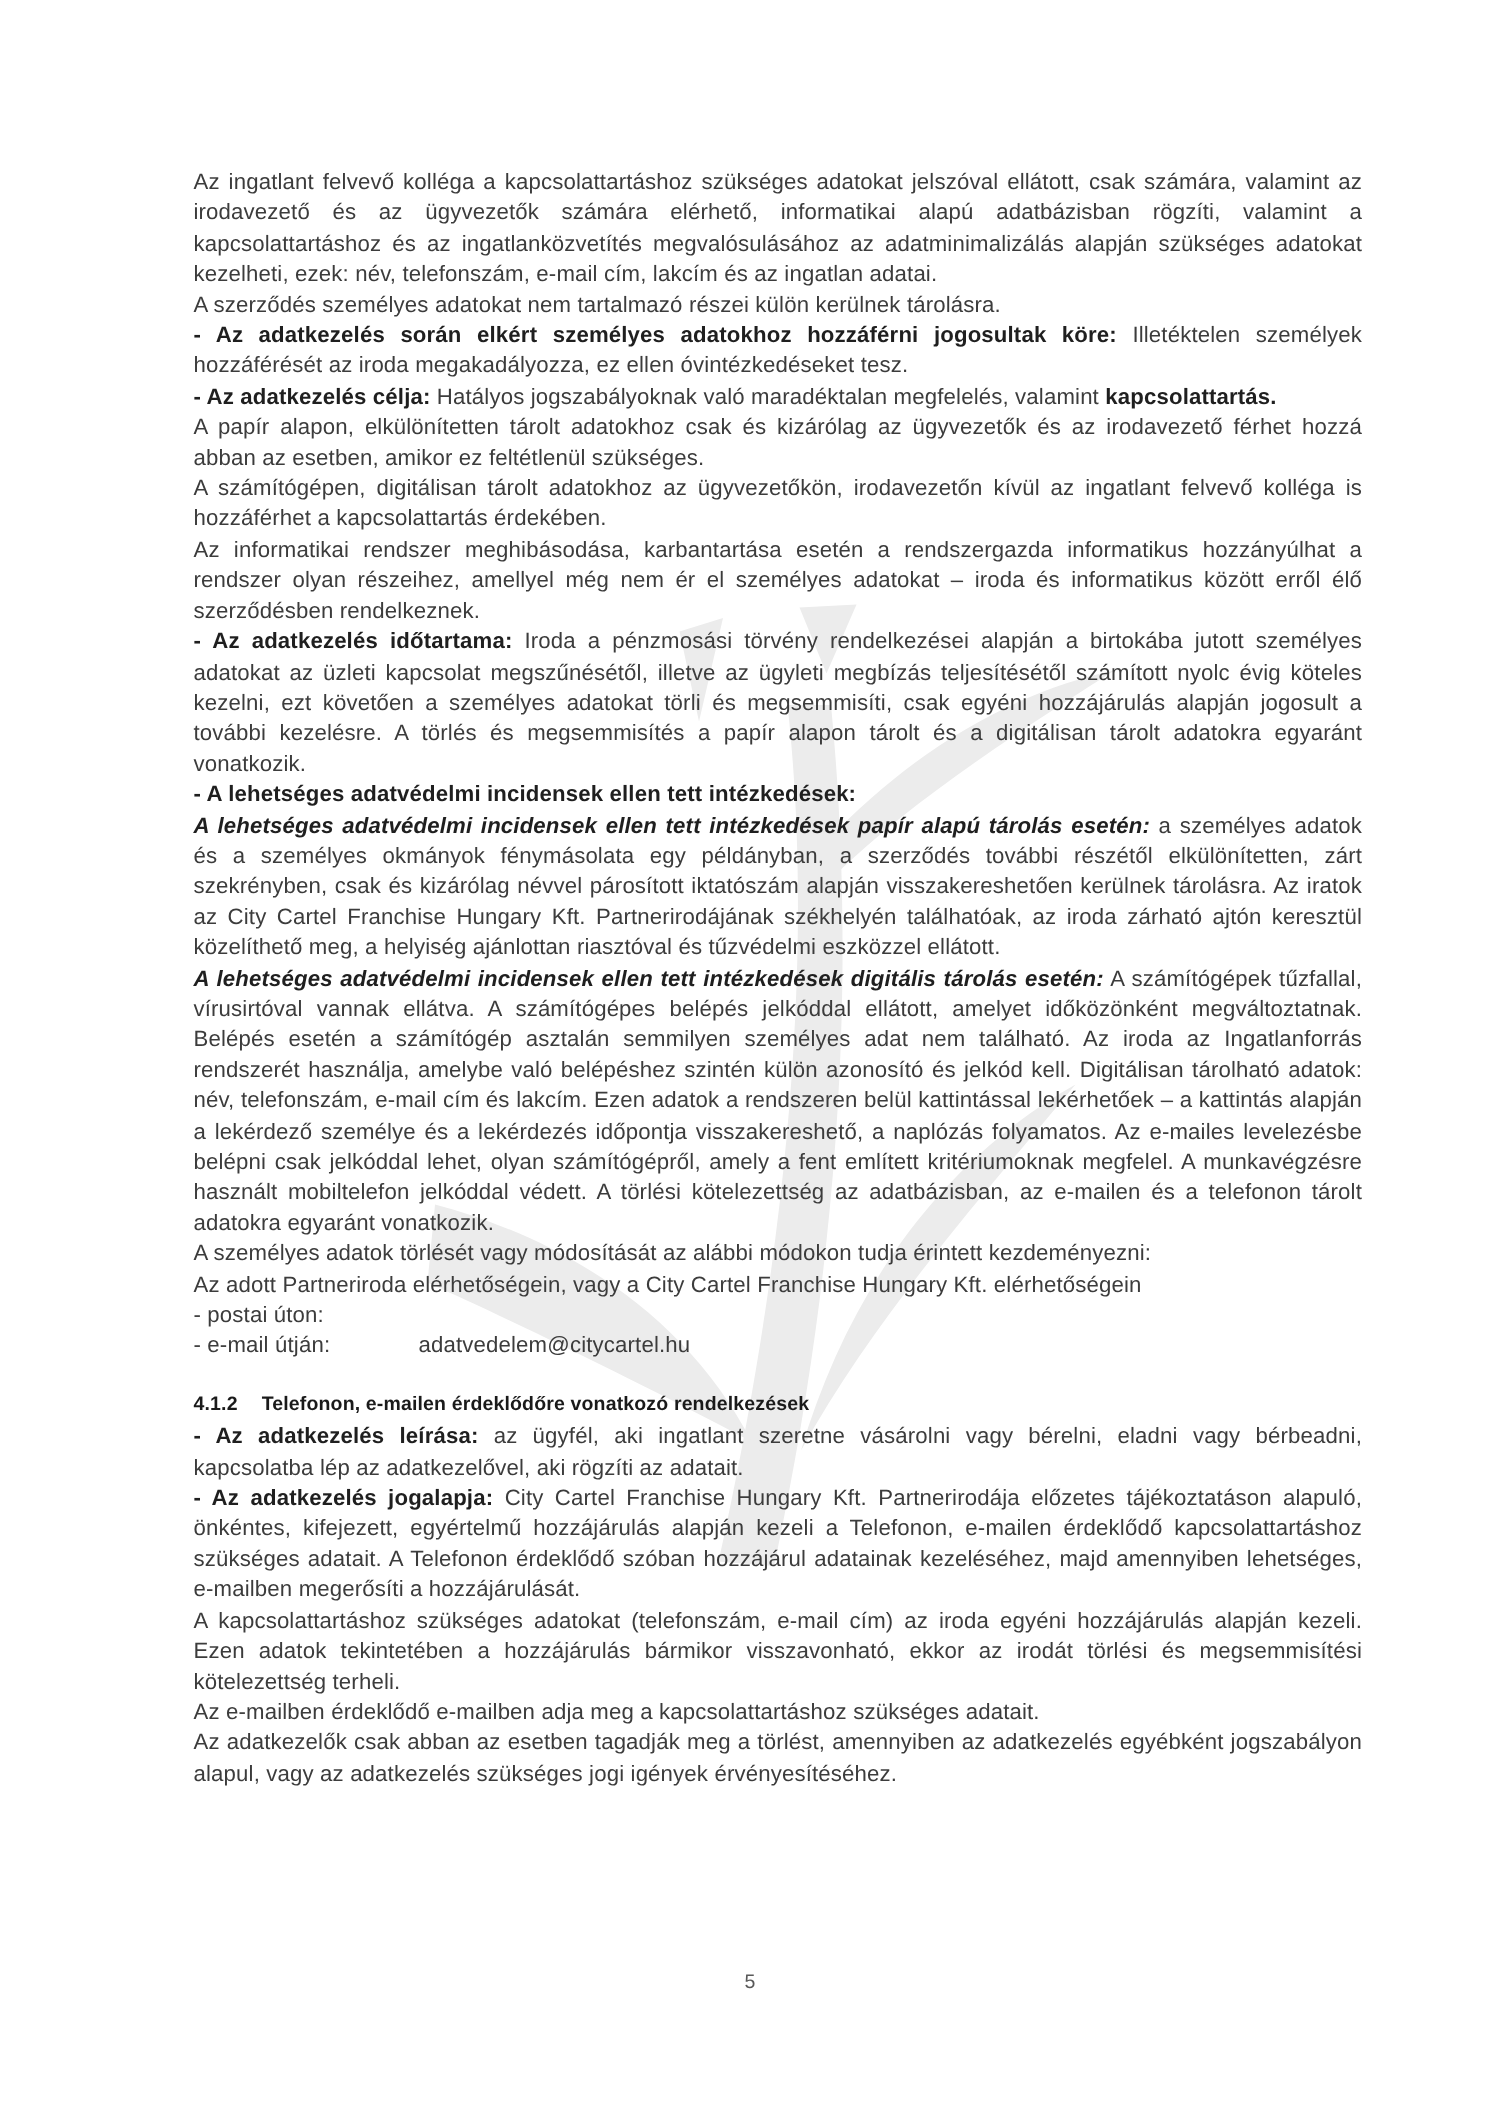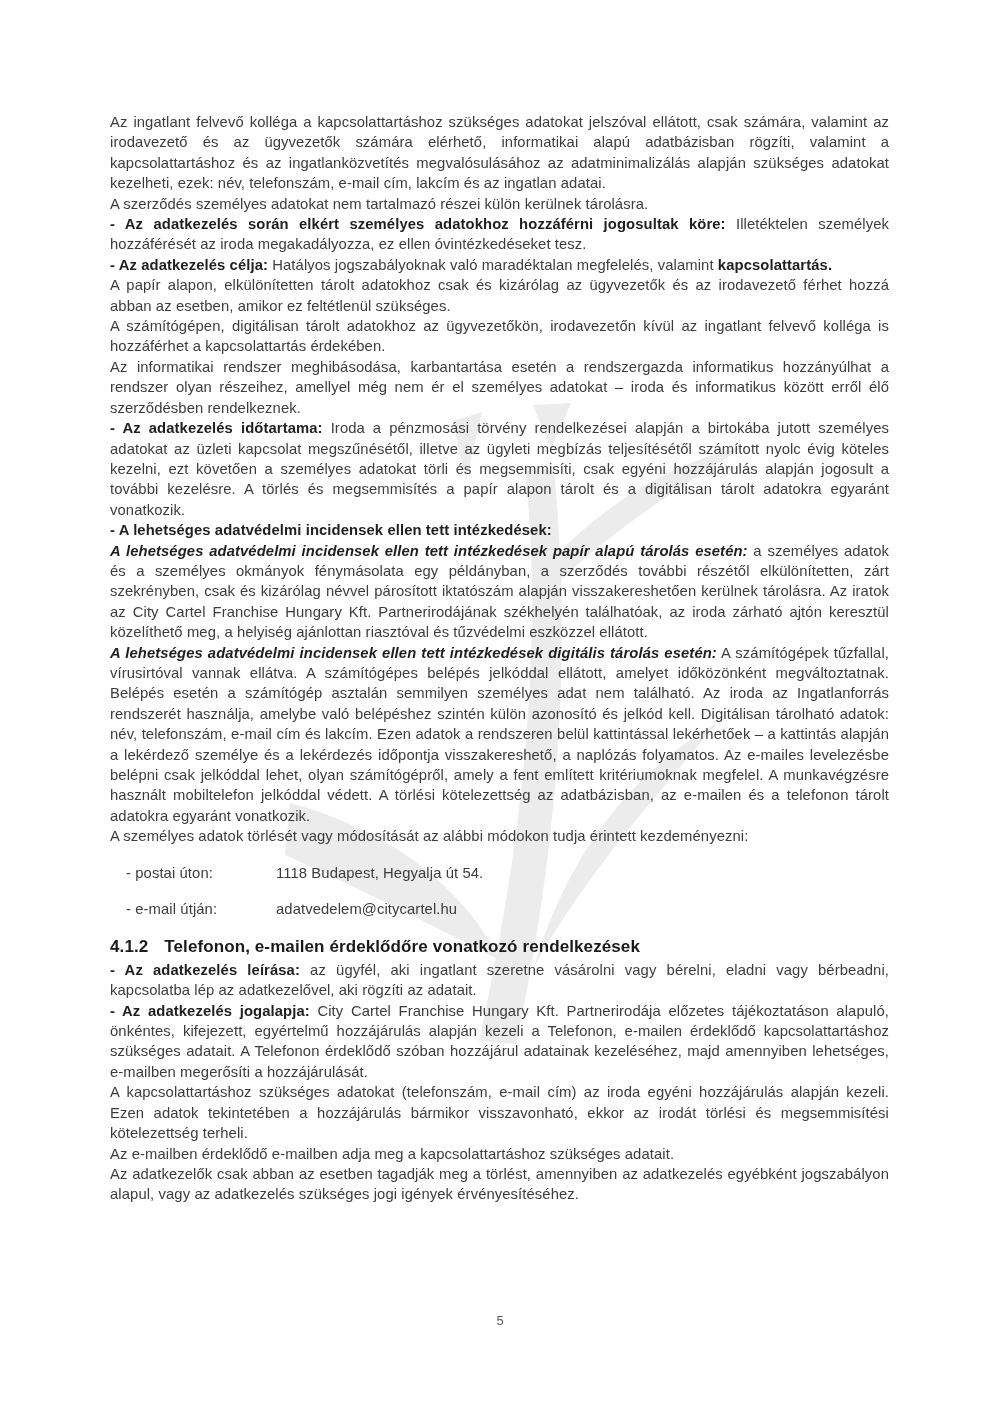--- a/index.html
+++ b/index.html
@@ -20,52 +20,52 @@
     position: absolute;
     left: 285px;
     top: 375px;
     width: 545px;
     height: 695px;
     z-index: 0;
     pointer-events: none;
   }
   .doc-body {
     position: absolute;
-    left: 110px;
+    left: 129px;
     top: 112px;
     width: 779px;
     z-index: 1;
     font-size: 14.8px;
     line-height: 20.4px;
     letter-spacing: 0.1px;
   }
   .para {
     margin: 0;
   }
   .para.justify {
     text-align: justify;
   }
   .run-n { font-weight: 400; font-style: normal; }
   .run-b { font-weight: 700; font-style: normal; color: #1f1f1f; }
   .run-bi { font-weight: 700; font-style: italic; color: #1f1f1f; }
   .contact-row {
     display: flex;
-    margin: 16px;
+    margin: 0;
   }
   .contact-label {
     width: 150px;
     flex: 0 0 150px;
   }
   .contact-value {
     flex: 1;
   }
   .section-heading {
     display: flex;
     margin: 18px 0 2px 0;
-    font-size: 17px;
+    font-size: 13px;
     font-weight: 700;
     color: #1a1a1a;
   }
   .section-num {
     margin-right: 16px;
   }
   .page-number {
     position: absolute;
     left: 0;
     right: 0;
@@ -98,23 +98,23 @@
       <p class="para justify"><span class="run-b">- Az adatkezelés során elkért személyes adatokhoz hozzáférni jogosultak köre: </span><span class="run-n">Illetéktelen személyek hozzáférését az iroda megakadályozza, ez ellen óvintézkedéseket tesz.</span></p>
       <p class="para justify"><span class="run-b">- Az adatkezelés célja: </span><span class="run-n">Hatályos jogszabályoknak való maradéktalan megfelelés, valamint </span><span class="run-b">kapcsolattartás.</span></p>
       <p class="para justify"><span class="run-n">A papír alapon, elkülönítetten tárolt adatokhoz csak és kizárólag az ügyvezetők és az irodavezető férhet hozzá abban az esetben, amikor ez feltétlenül szükséges.</span></p>
       <p class="para justify"><span class="run-n">A számítógépen, digitálisan tárolt adatokhoz az ügyvezetőkön, irodavezetőn kívül az ingatlant felvevő kolléga is hozzáférhet a kapcsolattartás érdekében.</span></p>
       <p class="para justify"><span class="run-n">Az informatikai rendszer meghibásodása, karbantartása esetén a rendszergazda informatikus hozzányúlhat a rendszer olyan részeihez, amellyel még nem ér el személyes adatokat – iroda és informatikus között erről élő szerződésben rendelkeznek.</span></p>
       <p class="para justify"><span class="run-b">- Az adatkezelés időtartama: </span><span class="run-n">Iroda a pénzmosási törvény rendelkezései alapján a birtokába jutott személyes adatokat az üzleti kapcsolat megszűnésétől, illetve az ügyleti megbízás teljesítésétől számított nyolc évig köteles kezelni, ezt követően a személyes adatokat törli és megsemmisíti, csak egyéni hozzájárulás alapján jogosult a további kezelésre. A törlés és megsemmisítés a papír alapon tárolt és a digitálisan tárolt adatokra egyaránt vonatkozik.</span></p>
       <p class="para"><span class="run-b">- A lehetséges adatvédelmi incidensek ellen tett intézkedések:</span></p>
       <p class="para justify"><span class="run-bi">A lehetséges adatvédelmi incidensek ellen tett intézkedések papír alapú tárolás esetén:</span><span class="run-n"> a személyes adatok és a személyes okmányok fénymásolata egy példányban, a szerződés további részétől elkülönítetten, zárt szekrényben, csak és kizárólag névvel párosított iktatószám alapján visszakereshetően kerülnek tárolásra. Az iratok az City Cartel Franchise Hungary Kft. Partnerirodájának székhelyén találhatóak, az iroda zárható ajtón keresztül közelíthető meg, a helyiség ajánlottan riasztóval és tűzvédelmi eszközzel ellátott.</span></p>
       <p class="para justify"><span class="run-bi">A lehetséges adatvédelmi incidensek ellen tett intézkedések digitális tárolás esetén:</span><span class="run-n"> A számítógépek tűzfallal, vírusirtóval vannak ellátva. A számítógépes belépés jelkóddal ellátott, amelyet időközönként megváltoztatnak. Belépés esetén a számítógép asztalán semmilyen személyes adat nem található. Az iroda az Ingatlanforrás rendszerét használja, amelybe való belépéshez szintén külön azonosító és jelkód kell. Digitálisan tárolható adatok: név, telefonszám, e-mail cím és lakcím. Ezen adatok a rendszeren belül kattintással lekérhetőek – a kattintás alapján a lekérdező személye és a lekérdezés időpontja visszakereshető, a naplózás folyamatos. Az e-mailes levelezésbe belépni csak jelkóddal lehet, olyan számítógépről, amely a fent említett kritériumoknak megfelel. A munkavégzésre használt mobiltelefon jelkóddal védett. A törlési kötelezettség az adatbázisban, az e-mailen és a telefonon tárolt adatokra egyaránt vonatkozik.</span></p>
       <p class="para"><span class="run-n">A személyes adatok törlését vagy módosítását az alábbi módokon tudja érintett kezdeményezni:</span></p>
+      <p class="para"><span class="run-n">Az adott Partneriroda elérhetőségein, vagy a City Cartel Franchise Hungary Kft. elérhetőségein</span></p>
       <div class="contact-row">
         <span class="contact-label">- postai úton:</span>
-        <span class="contact-value">1118 Budapest, Hegyalja út 54.</span>
       </div>
       <div class="contact-row">
         <span class="contact-label">- e-mail útján:</span>
         <span class="contact-value">adatvedelem@citycartel.hu</span>
       </div>
       <div class="section-heading">
         <span class="section-num">4.1.2</span>
         <span class="section-title">Telefonon, e-mailen érdeklődőre vonatkozó rendelkezések</span>
       </div>
       <p class="para justify"><span class="run-b">- Az adatkezelés leírása: </span><span class="run-n">az ügyfél, aki ingatlant szeretne vásárolni vagy bérelni, eladni vagy bérbeadni, kapcsolatba lép az adatkezelővel, aki rögzíti az adatait.</span></p>

